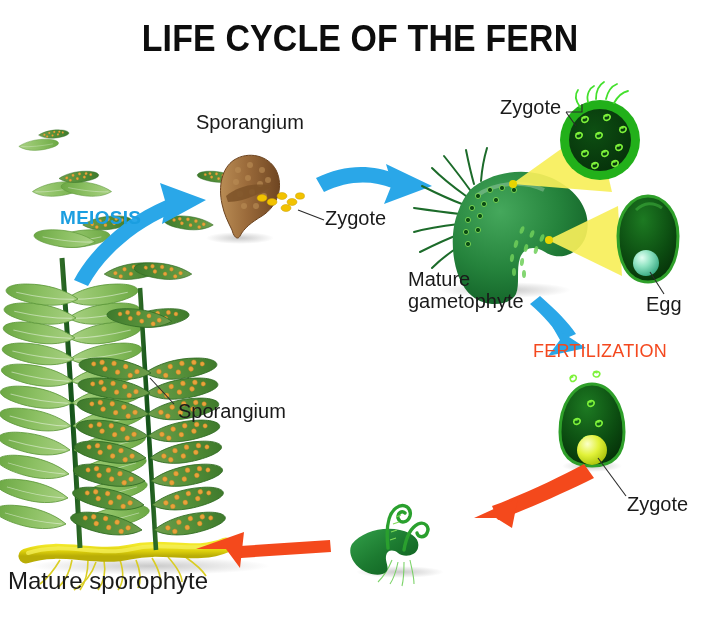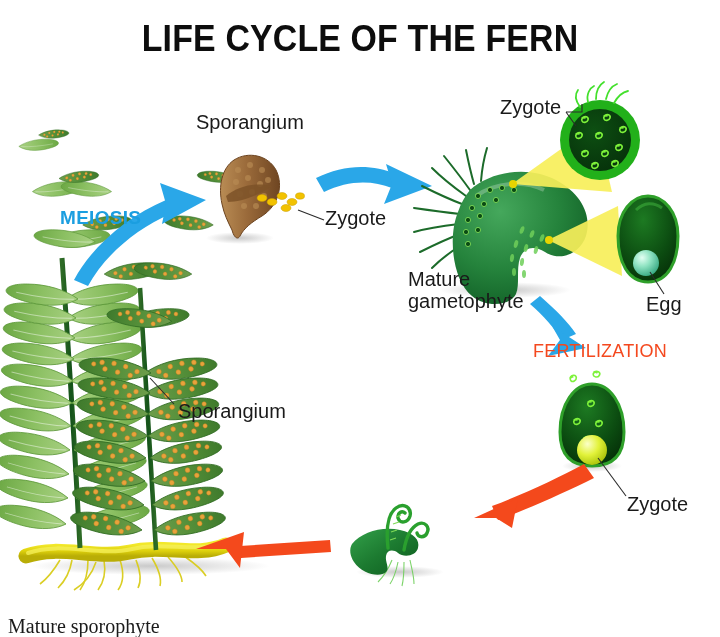--- a/index.html
+++ b/index.html
@@ -16,21 +16,21 @@
            color:#1b9ee0;letter-spacing:.3px;margin-top:37px;}
   #fertilization{position:absolute;left:533px;top:341px;font-size:18px;font-weight:normal;
            color:#f4481e;letter-spacing:.2px;}
   #lbl-sporangium-top{left:196px;top:111px;font-size:20px;}
   #lbl-spore{left:325px;top:207px;font-size:20px;}
   #lbl-sperm{left:500px;top:96px;font-size:20px;}
   #lbl-egg{left:646px;top:293px;font-size:20px;}
   #lbl-mature-gameto{left:408px;top:268px;font-size:20px;}
   #lbl-zygote{left:627px;top:493px;font-size:20px;}
   #lbl-new-sporo{left:325px;top:588px;font-size:20px;}
-  #lbl-mature-sporo{left:8px;top:615px;font-size:20px;font-family:Liberation Serif, serif;}
+  #lbl-mature-sporo{left:8px;top:568px;font-size:24px;}
   #lbl-sporangium-fern{left:178px;top:400px;font-size:20px;}
 </style>
 </head>
 <body>
 
 <div id="stage">
 
   <div id="title">LIFE CYCLE OF THE FERN</div>
 
   <svg id="art" viewBox="0 0 720 637">

